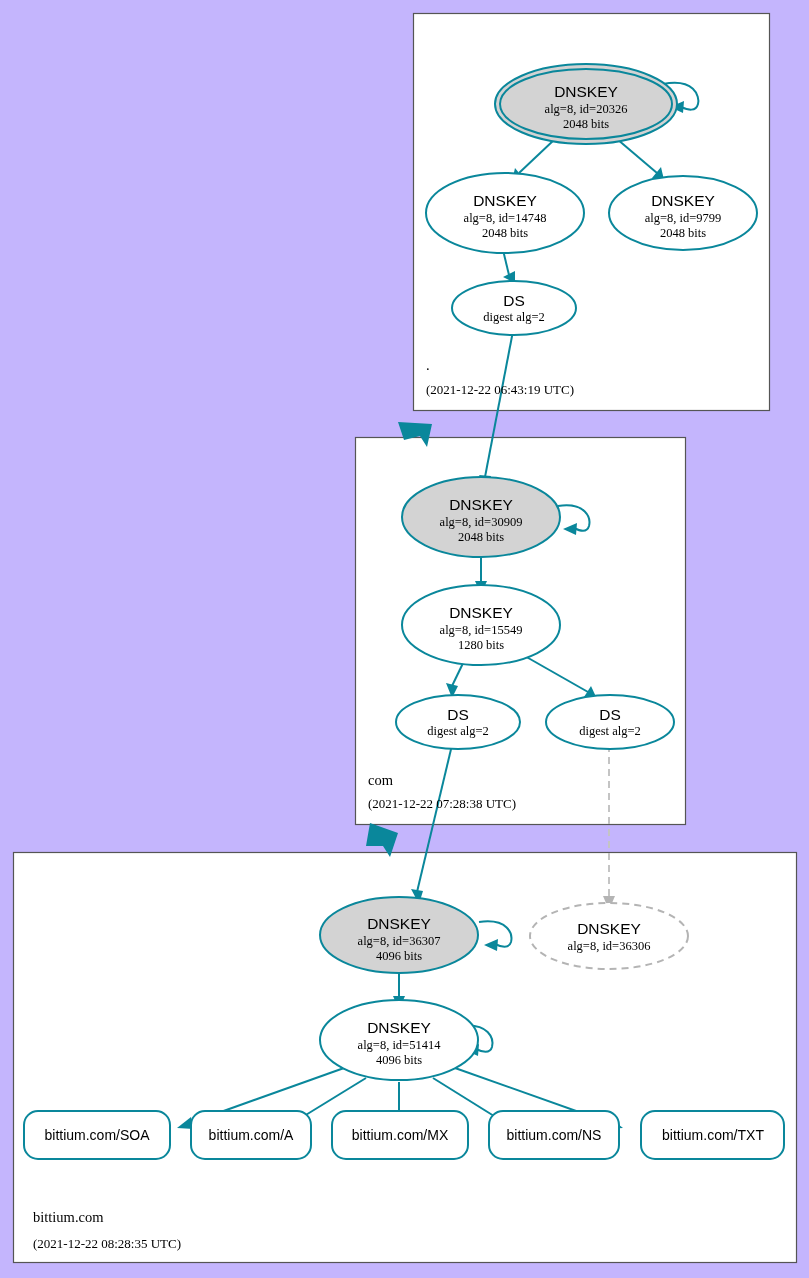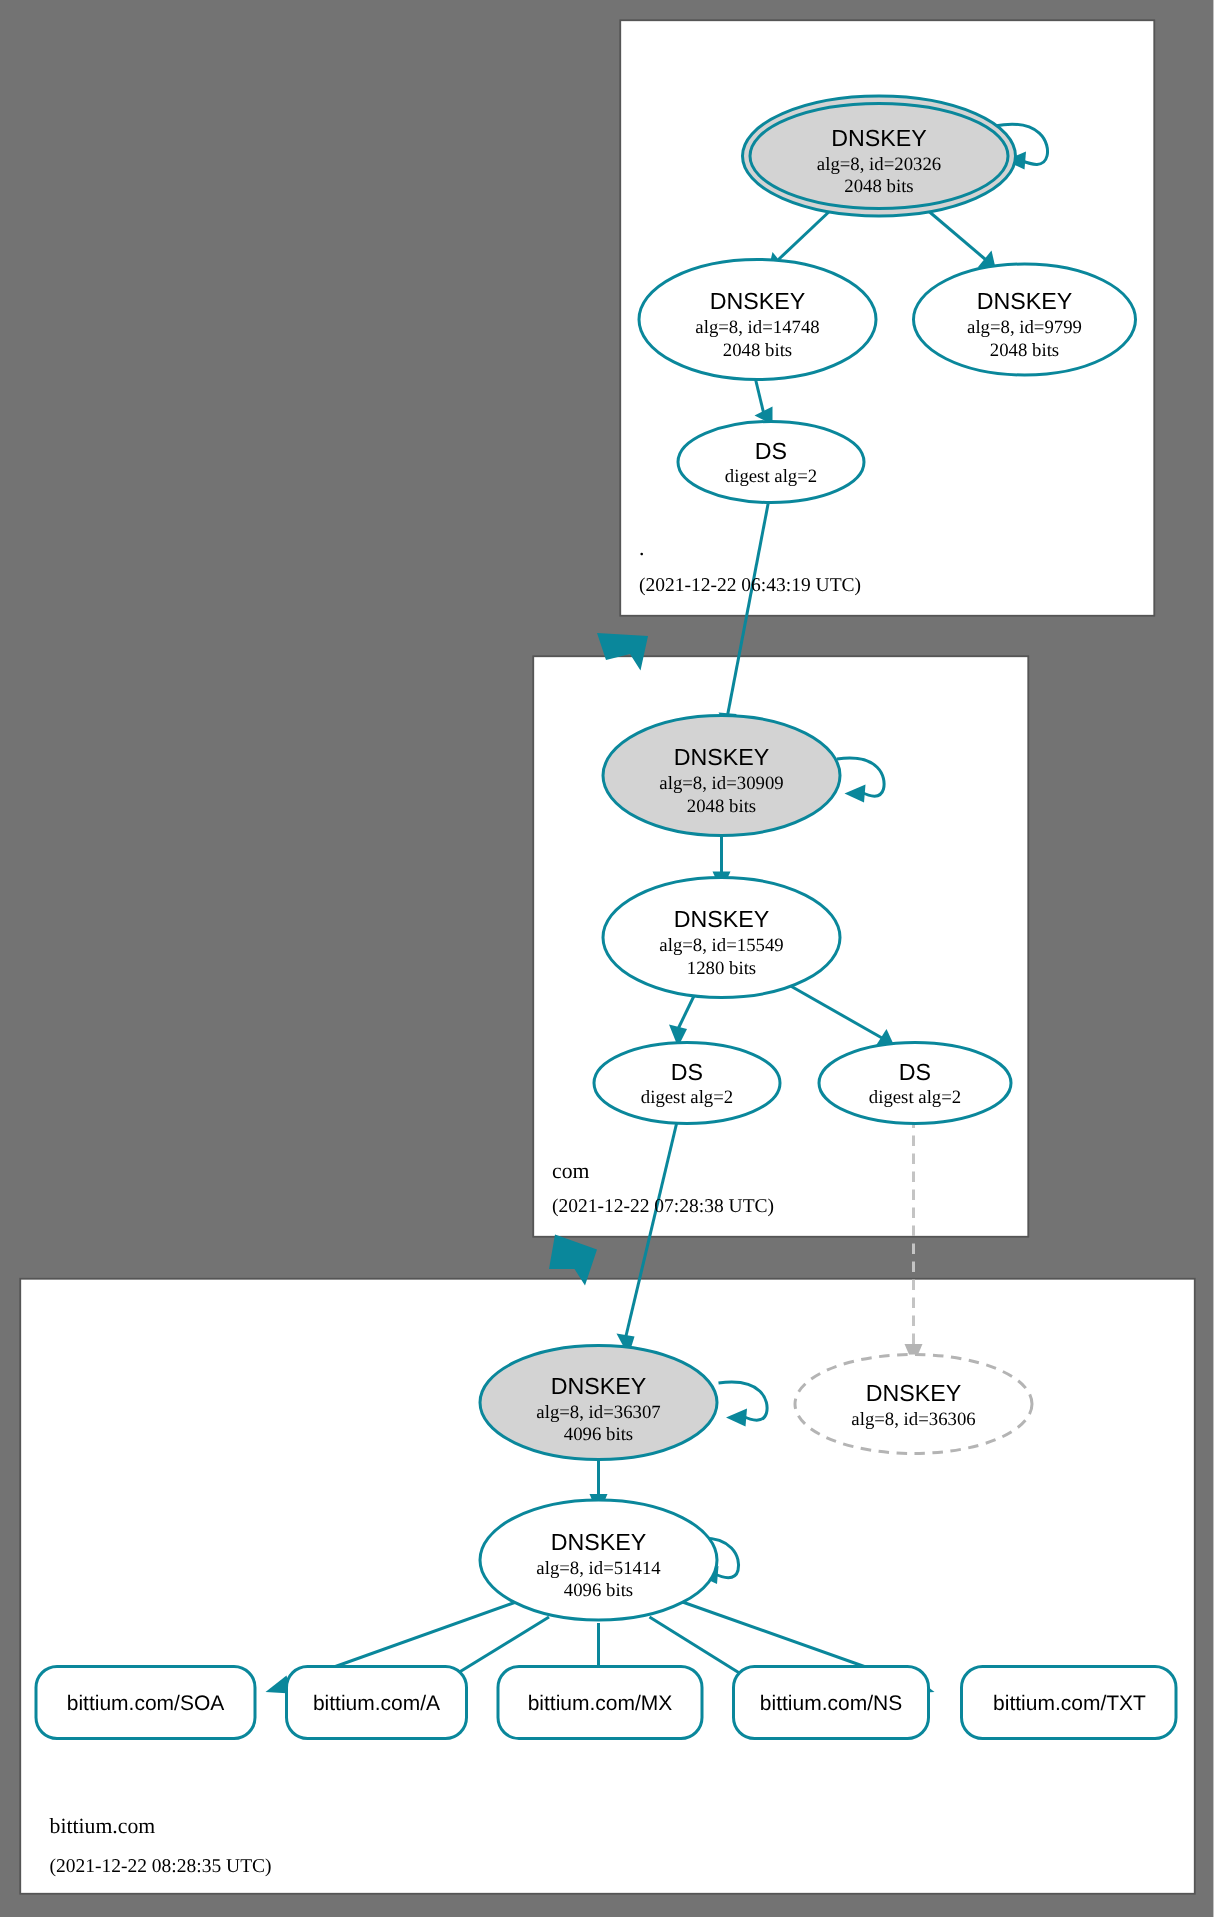--- a/index.html
+++ b/index.html
@@ -9,21 +9,21 @@
     background: #ffffff;
   }
   body {
     font-family: "Liberation Sans", sans-serif;
   }
   #canvas {
     position: relative;
     width: 809px;
     height: 1278px;
     overflow: hidden;
-    background: #737373;
+    background: #c4b5fd;
   }
   svg.graph {
     position: absolute;
     top: 0;
     left: 0;
     width: 809px;
     height: 1278px;
   }
   .zone-box {
     fill: #ffffff;

